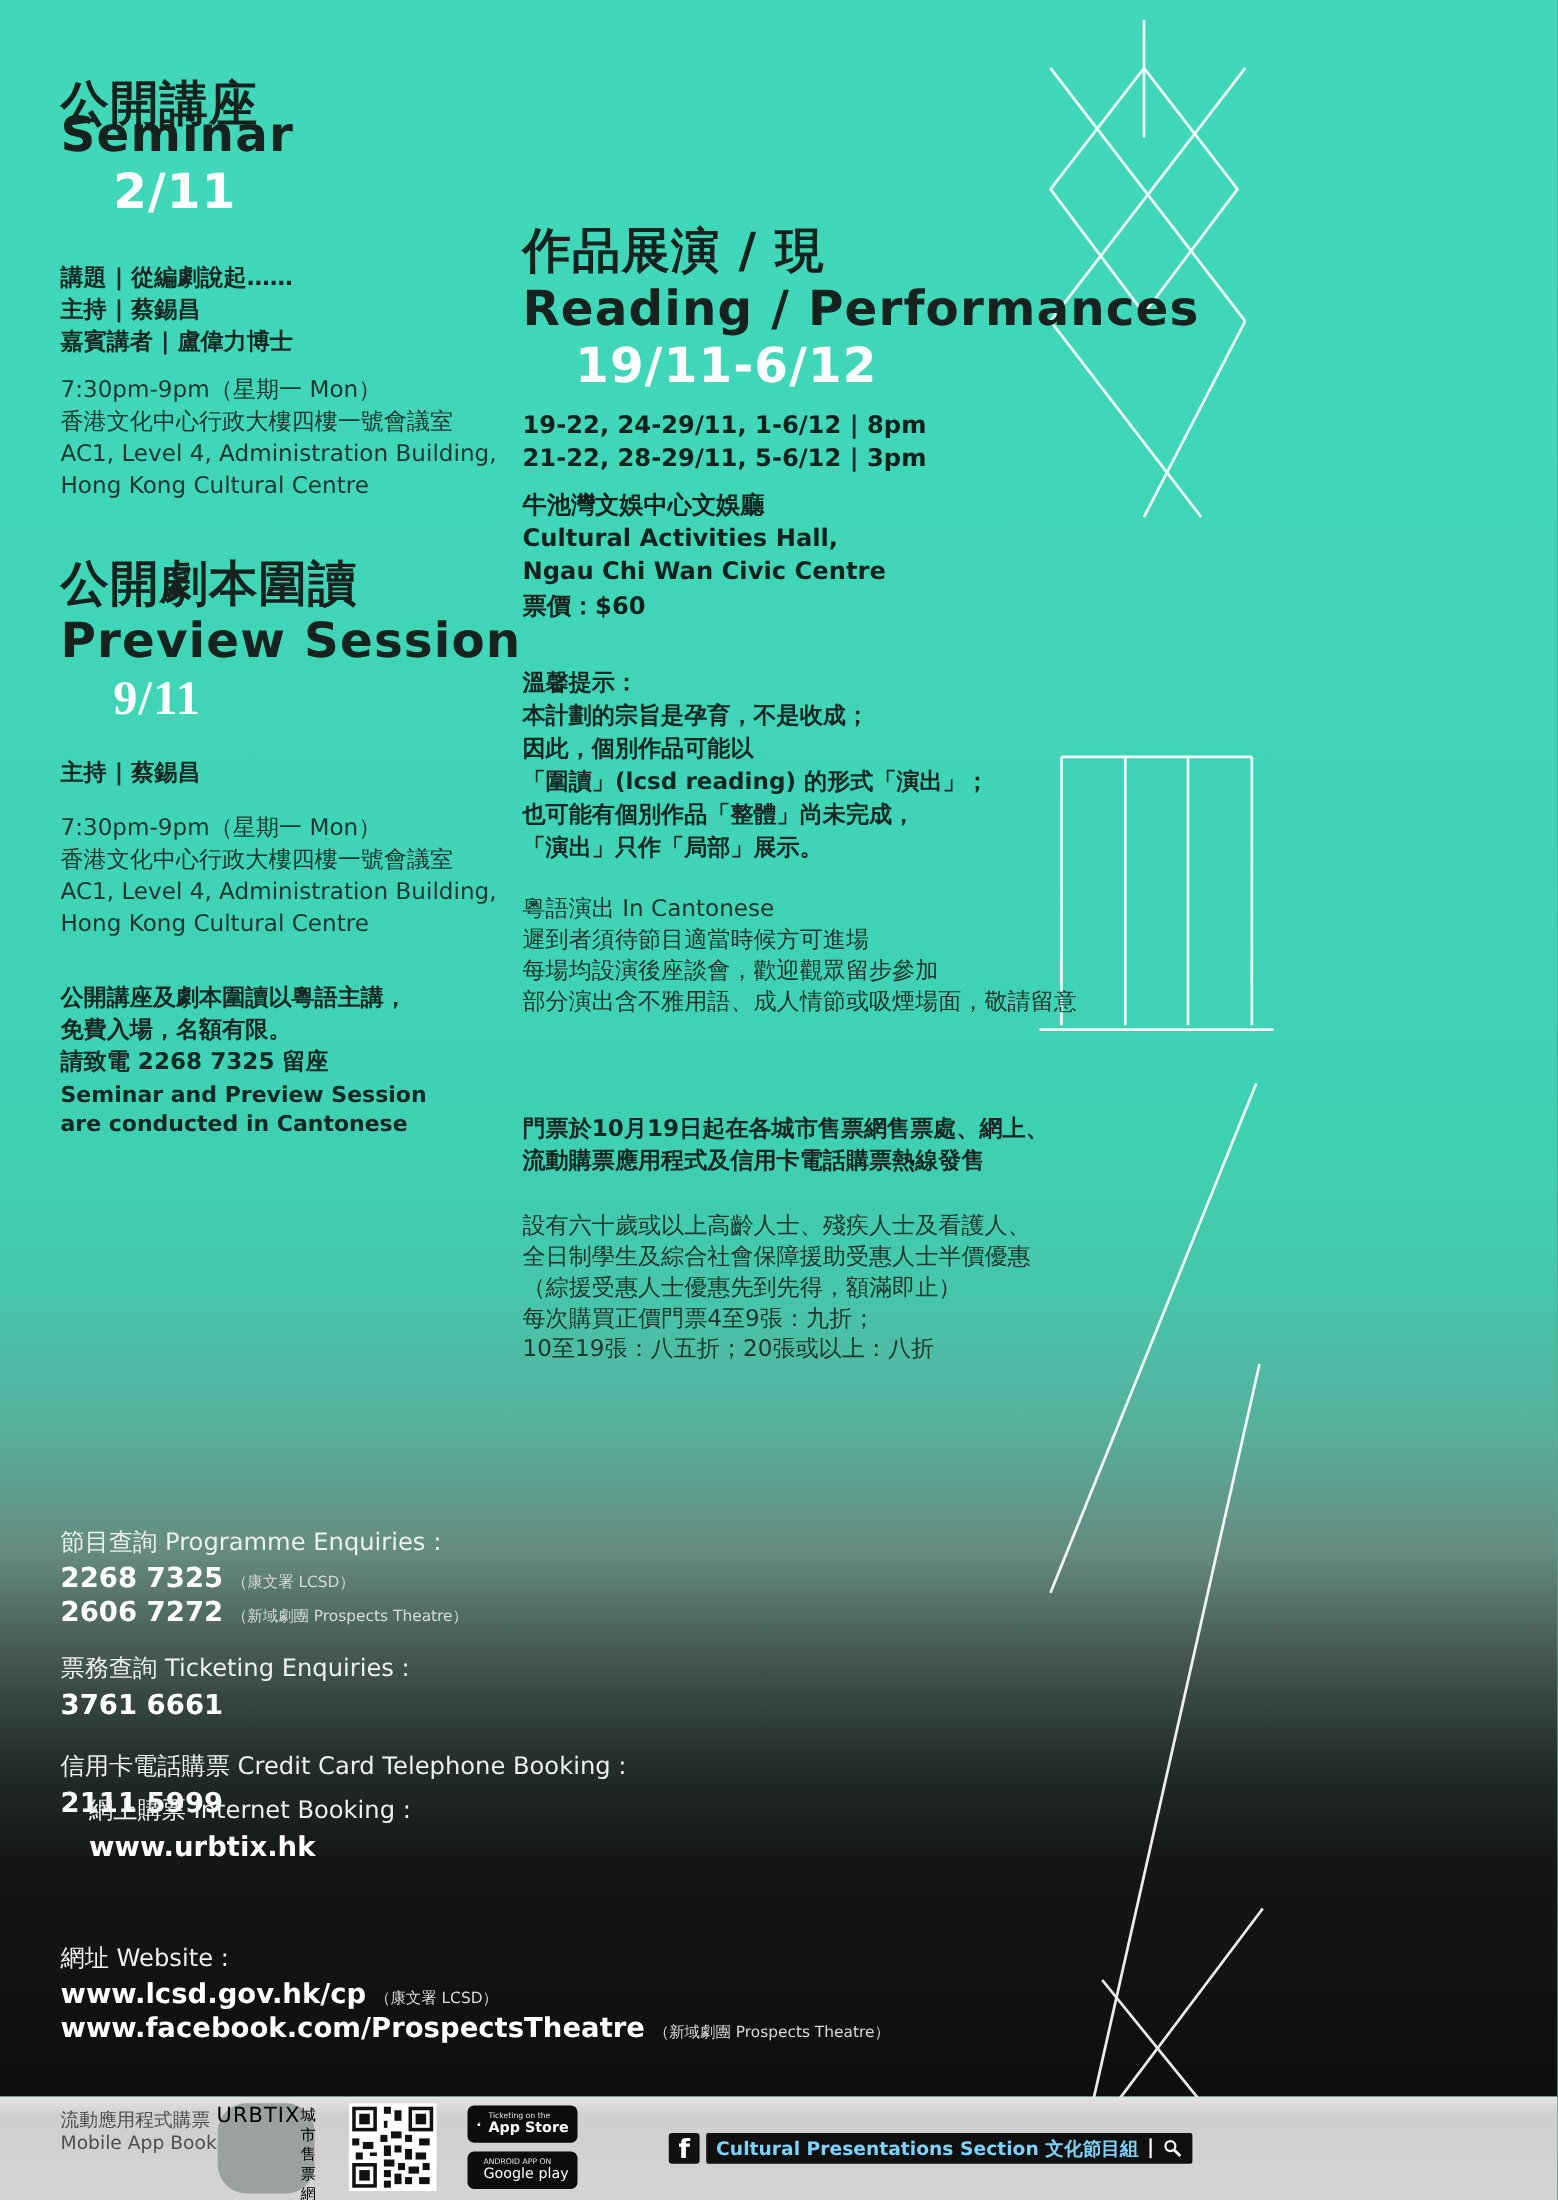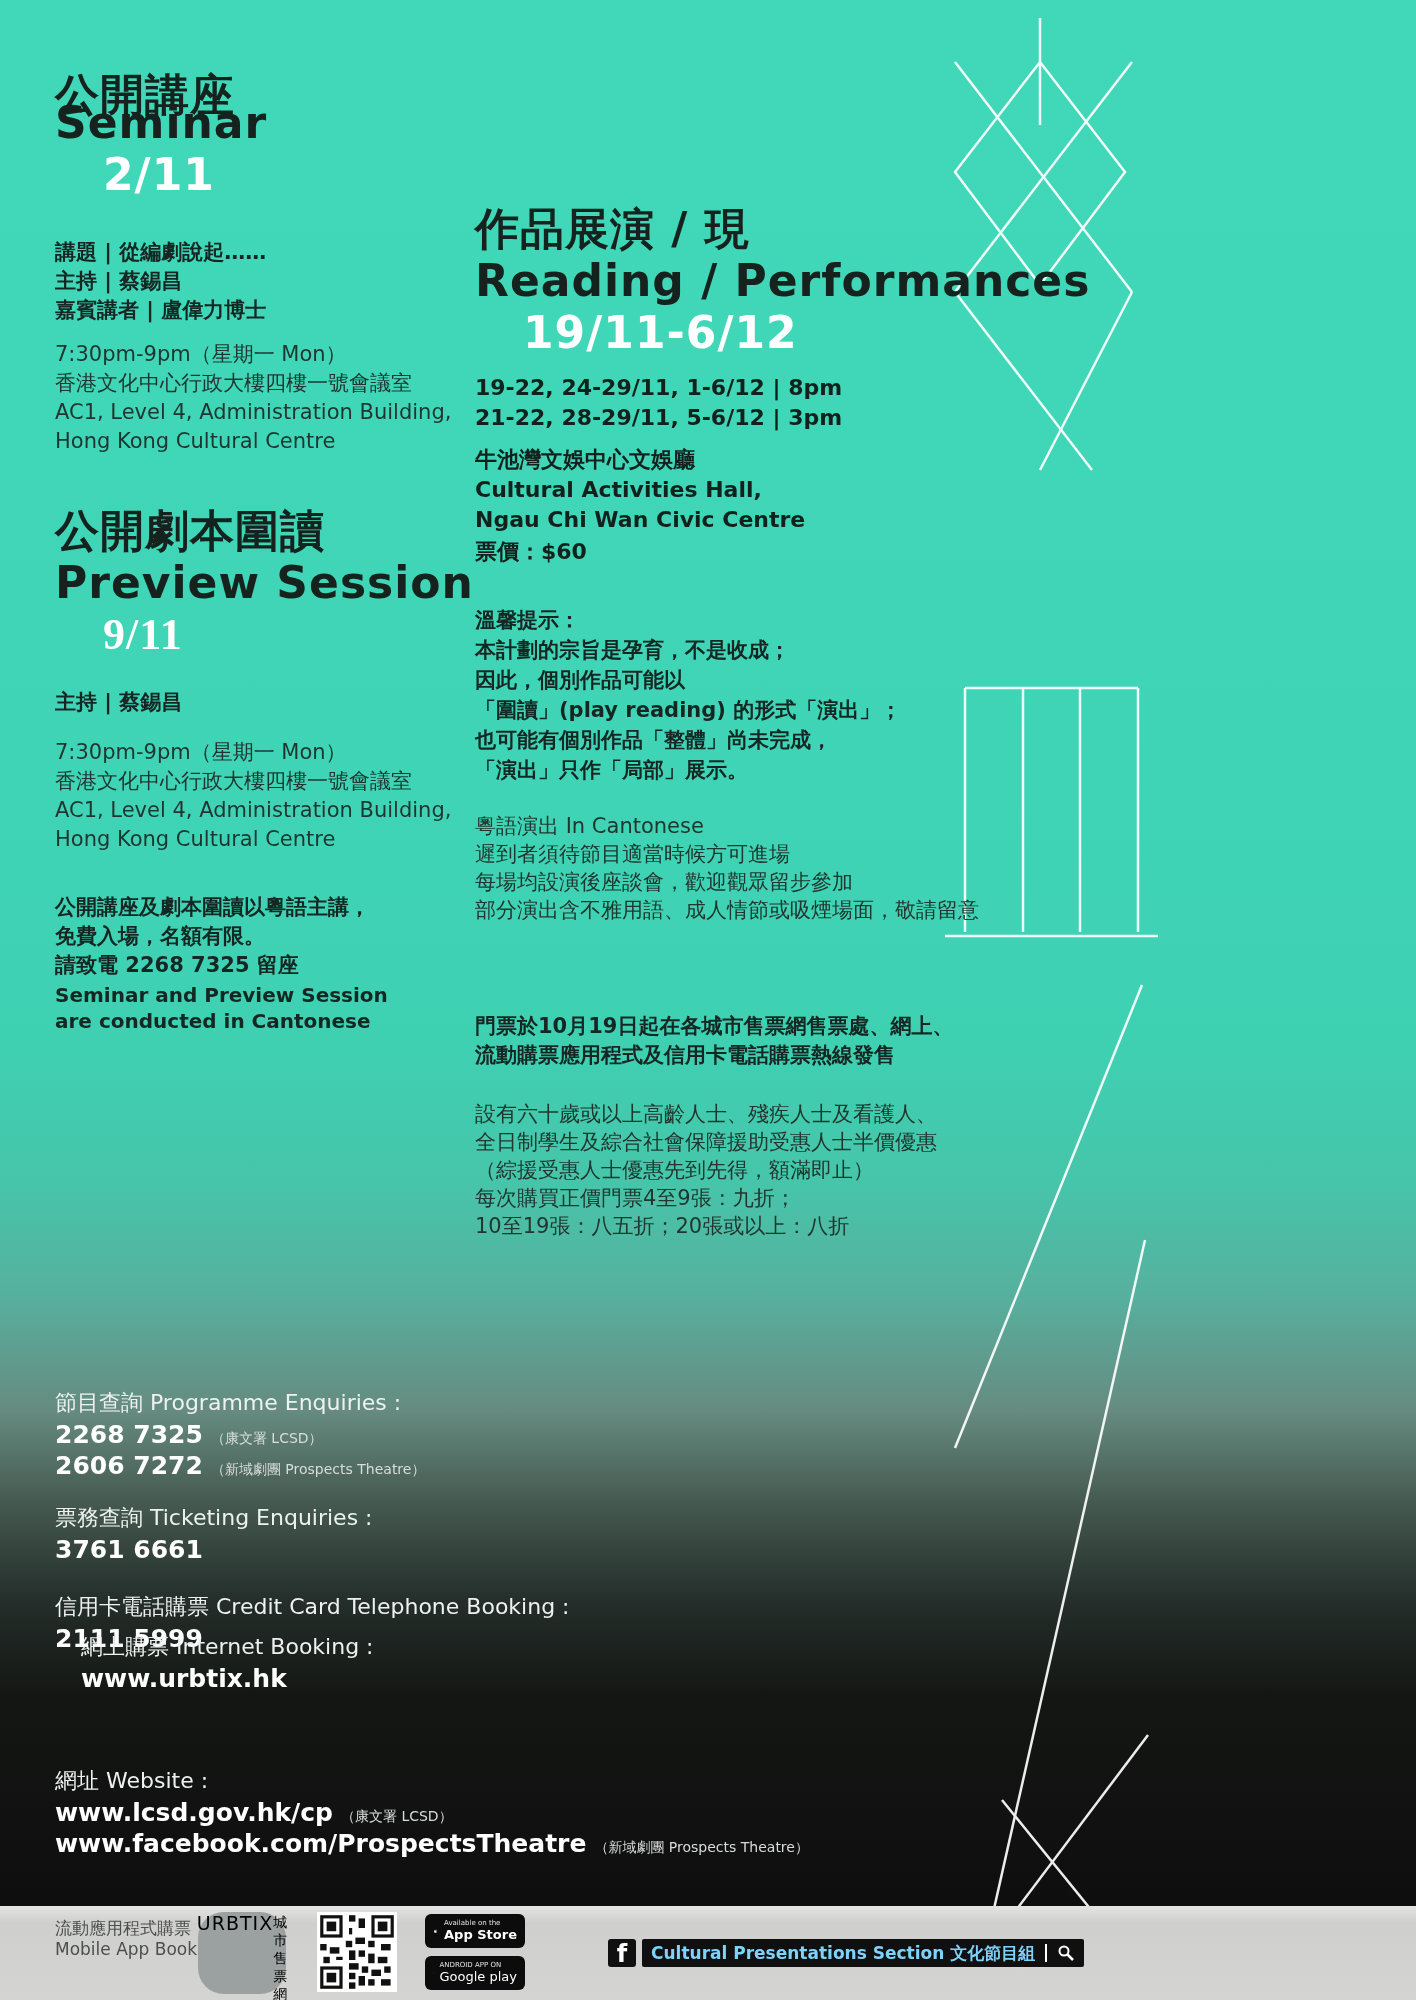--- a/index.html
+++ b/index.html
@@ -148,21 +148,21 @@
       <div>Ngau Chi Wan Civic Centre</div>
     </div>
   <div class="abs lines sched" style="left:475px;top:537px;">
       <div>票價：$60</div>
     </div>
 
   <div class="abs lines tips" style="left:475px;top:605px;">
       <div>溫馨提示：</div>
       <div>本計劃的宗旨是孕育，不是收成；</div>
       <div>因此，個別作品可能以</div>
-      <div>「圍讀」(play reading) 的形式「演出」；</div>
+      <div>「圍讀」(lcsd reading) 的形式「演出」；</div>
       <div>也可能有個別作品「整體」尚未完成，</div>
       <div>「演出」只作「局部」展示。</div>
     </div>
   <div class="abs lines cant" style="left:475px;top:812px;">
       <div>粵語演出 In Cantonese</div>
       <div>遲到者須待節目適當時候方可進場</div>
       <div>每場均設演後座談會，歡迎觀眾留步參加</div>
       <div>部分演出含不雅用語、成人情節或吸煙場面，敬請留意</div>
     </div>
   <div class="abs lines sale" style="left:475px;top:1012px;">
@@ -255,21 +255,21 @@
     </svg>
 
     <div class="abs badge" style="left:425px;top:8px;">
       <svg width="16" height="18" viewBox="0 0 24 24">
         <g fill="#ffffff">
           <path d="M13 7c-.3-2 .9-3.6 2.6-4 .3 1.9-1 3.7-2.6 4z"></path>
           <path d="M17.5 9.2c-1.4-1-3-.8-4.1-.1-.9.5-1.9.5-2.8 0-1.6-.9-3.6-.3-4.6 1.5-1.5 2.7-.4 7 1.7 9.2.8.9 1.8 1 2.8.5.8-.4 1.6-.4 2.4 0 1 .5 2 .4 2.8-.5 1-1.1 1.7-2.5 2-3.9-1.4-.6-2.2-1.8-2.1-3.2.1-1.1.8-2 1.9-2.5-.4-.4-.7-.8-1-1z"></path>
         </g>
       </svg>
       <div class="txt">
-        <span class="b1">Available on the</span>
+        <span class="b1">Ticketing on the</span>
         <span class="b2">App Store</span>
       </div>
     </div>
 
     <div class="abs badge" style="left:425px;top:50px;">
       <svg width="14" height="16" viewBox="0 0 20 20">
         <polygon points="3,1 17,10 3,19" fill="#e9e9e9"></polygon>
       </svg>
       <div class="txt">
         <span class="b1">ANDROID APP ON</span>

